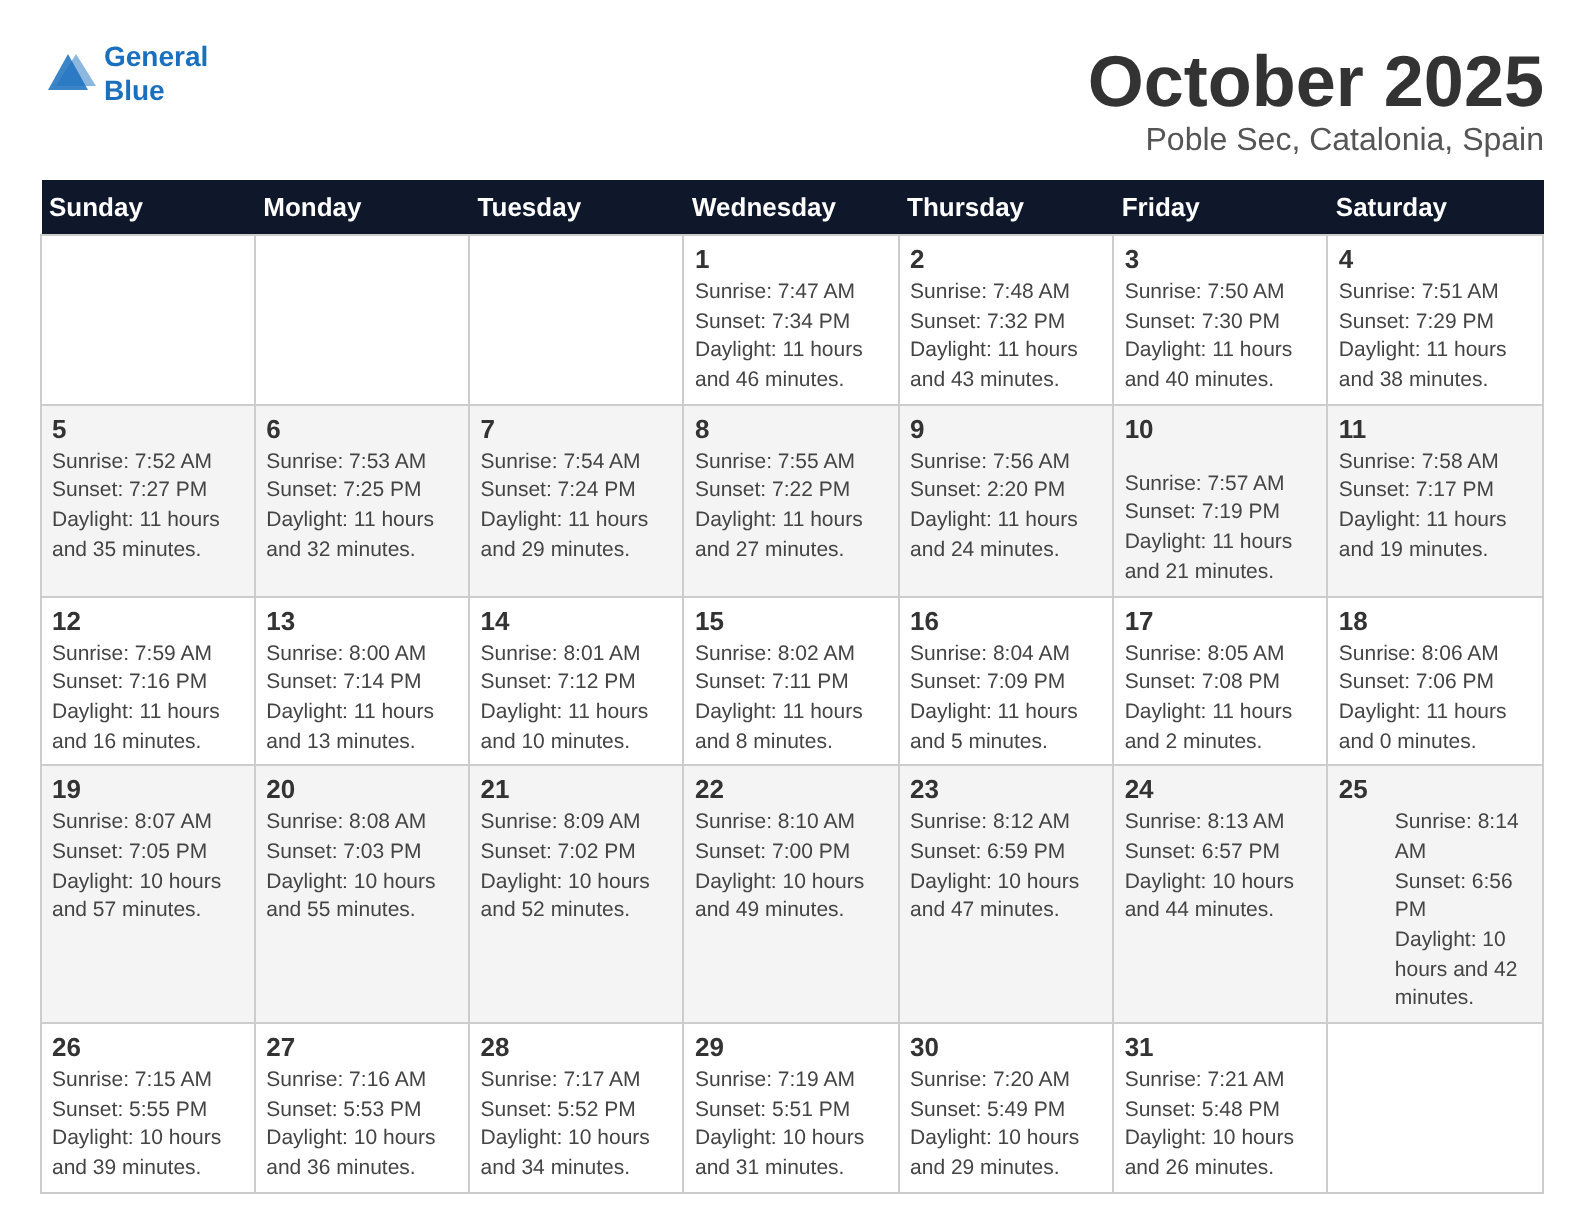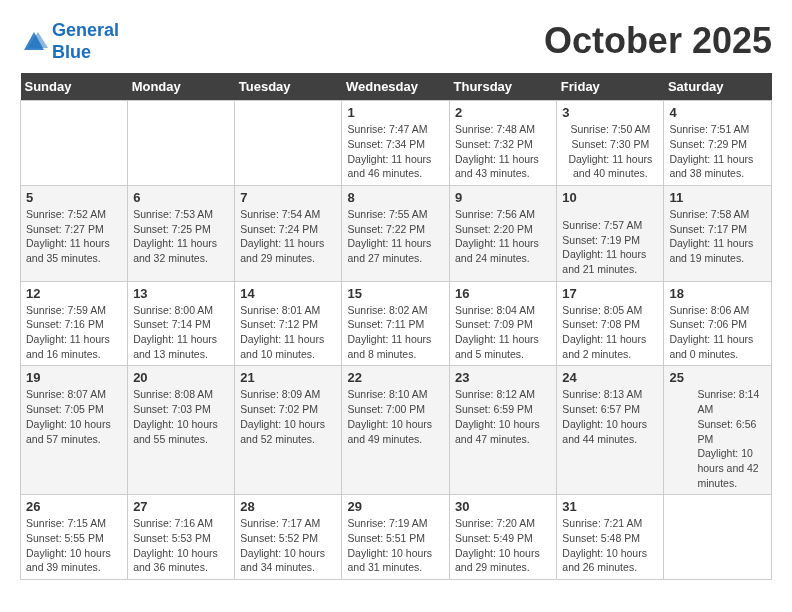--- a/index.html
+++ b/index.html
@@ -14,21 +14,21 @@
       display: flex;
       justify-content: space-between;
       align-items: flex-start;
       margin-bottom: 10px;
     }
     .logo {
       display: flex;
       align-items: center;
     }
     .logo-text {
-      font-size: 18px;
+      font-size: 14px;
       font-weight: bold;
       color: #333;
       line-height: 1.2;
     }
     .logo-text span {
       color: #1a6fbe;
     }
     .logo-icon {
       width: 28px;
       height: 28px;
@@ -45,21 +45,21 @@
     .subtitle {
       font-size: 16px;
       color: #555;
     }
     table {
       width: 100%;
       border-collapse: collapse;
       font-size: 11px;
     }
     thead tr th {
-      background-color: #404040;
+      background-color: #0f172a;
       color: #fff;
       padding: 6px 4px;
       text-align: left;
       font-size: 13px;
       font-weight: bold;
     }
     tbody tr td {
       border: 1px solid #ccc;
       vertical-align: top;
       padding: 4px 5px;
@@ -98,20 +98,21 @@
       <polygon points="14,4 24,22 4,22" fill="#1a6fbe" opacity="0.85"></polygon>
       <polygon points="18,4 28,20 8,20" fill="#1a6fbe" opacity="0.5"></polygon>
     </svg>
     <div class="logo-text">
       <div><span>General</span></div>
       <div><span style="color:#1a6fbe;">Blue</span></div>
     </div>
   </div>
   <div class="title-block">
     <div class="month-title">October 2025</div>
+    <div class="subtitle">Poble Sec, Catalonia, Spain</div>
   </div>
 </div>
 
 <table>
   <thead>
     <tr>
     <th>Sunday</th>
         <th>Monday</th>
         <th>Tuesday</th>
         <th>Wednesday</th>
@@ -132,21 +133,21 @@
 Daylight: 11 hours and 46 minutes.</div>
         </td>
         <td>
           <div class="day-num">2</div>
           <div class="day-info" style="white-space: pre-line;">Sunrise: 7:48 AM
 Sunset: 7:32 PM
 Daylight: 11 hours and 43 minutes.</div>
         </td>
         <td>
           <div class="day-num">3</div>
-          <div class="day-info" style="white-space: pre-line; text-align: center;">Sunrise: 7:50 AM
+          <div class="day-info" style="white-space: pre-line;">Sunrise: 7:50 AM
 Sunset: 7:30 PM
 Daylight: 11 hours and 40 minutes.</div>
         </td>
         <td>
           <div class="day-num">4</div>
           <div class="day-info" style="white-space: pre-line;">Sunrise: 7:51 AM
 Sunset: 7:29 PM
 Daylight: 11 hours and 38 minutes.</div>
         </td>
       </tr>

